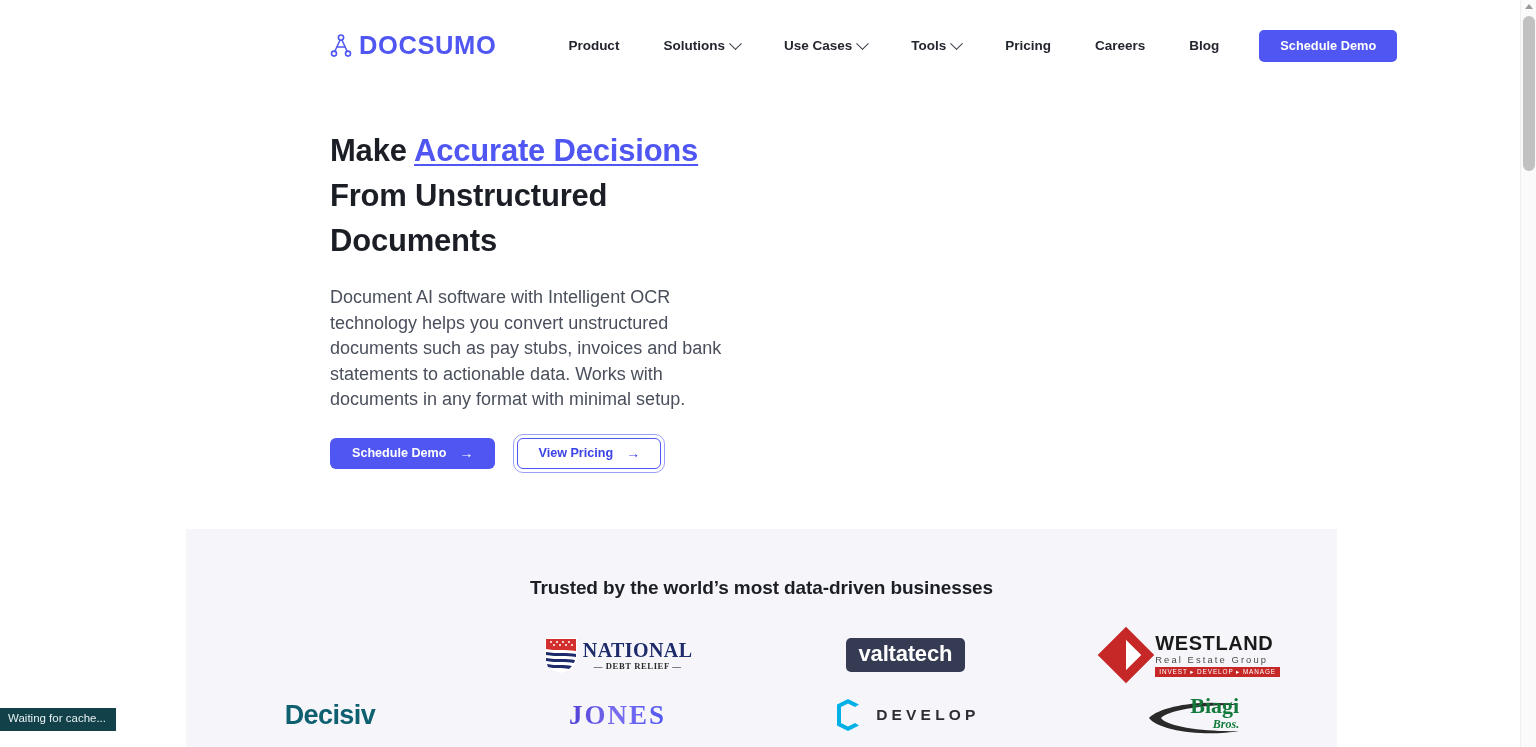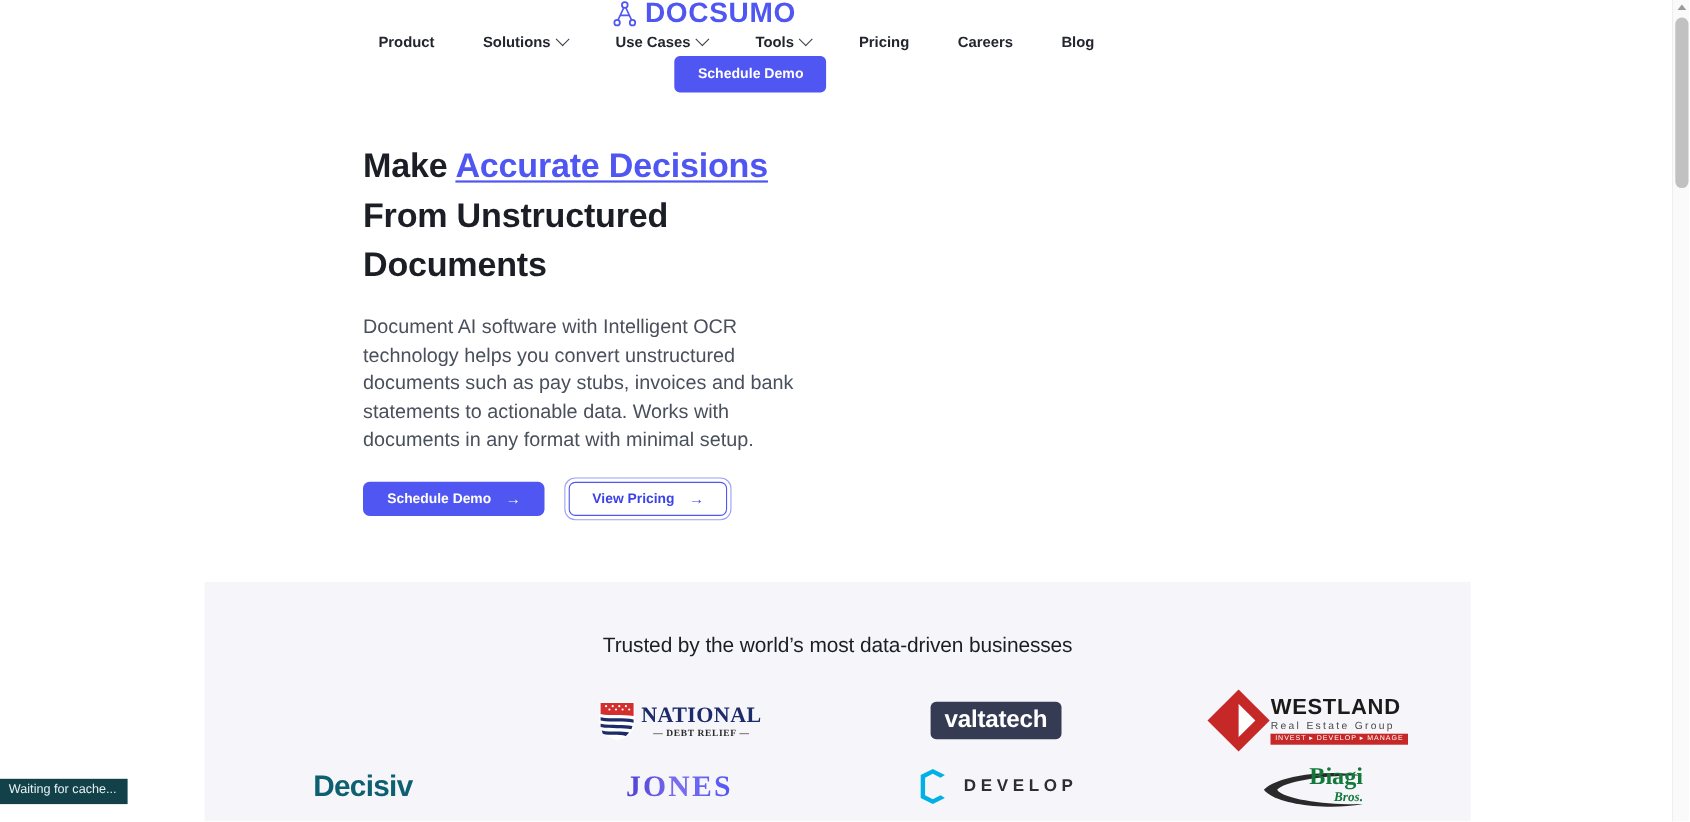--- a/index.html
+++ b/index.html
@@ -37,25 +37,24 @@
     width: 1520px;
     height: 62px;
     background: #ffffff;
     display: flex;
     align-items: center;
   }
 
   .nav-inner {
     position: absolute;
     left: 330px;
-    top: 0;
+    top: 15px;
     height: 62px;
     display: flex;
     align-items: center;
-    flex-direction: column;
   }
 
   .logo-block {
     display: flex;
     align-items: center;
     gap: 7px;
     margin-right: 58px;
     cursor: pointer;
   }
   .logo-mark { width: 22px; height: 24px; display: block; }
@@ -185,21 +184,21 @@
     left: 186px;
     top: 529px;
     width: 1151px;
     height: 218px;
     background: #f6f6fa;
   }
   .trusted-title {
     text-align: center;
     margin-top: 48px;
     font-size: 19px;
-    font-weight: 400;
+    font-weight: 700;
     color: #1c1e26;
     letter-spacing: -0.1px;
   }
 
   .logo-grid {
     position: absolute;
     left: 0; top: 96px;
     width: 1151px;
     display: flex;
     flex-wrap: wrap;

